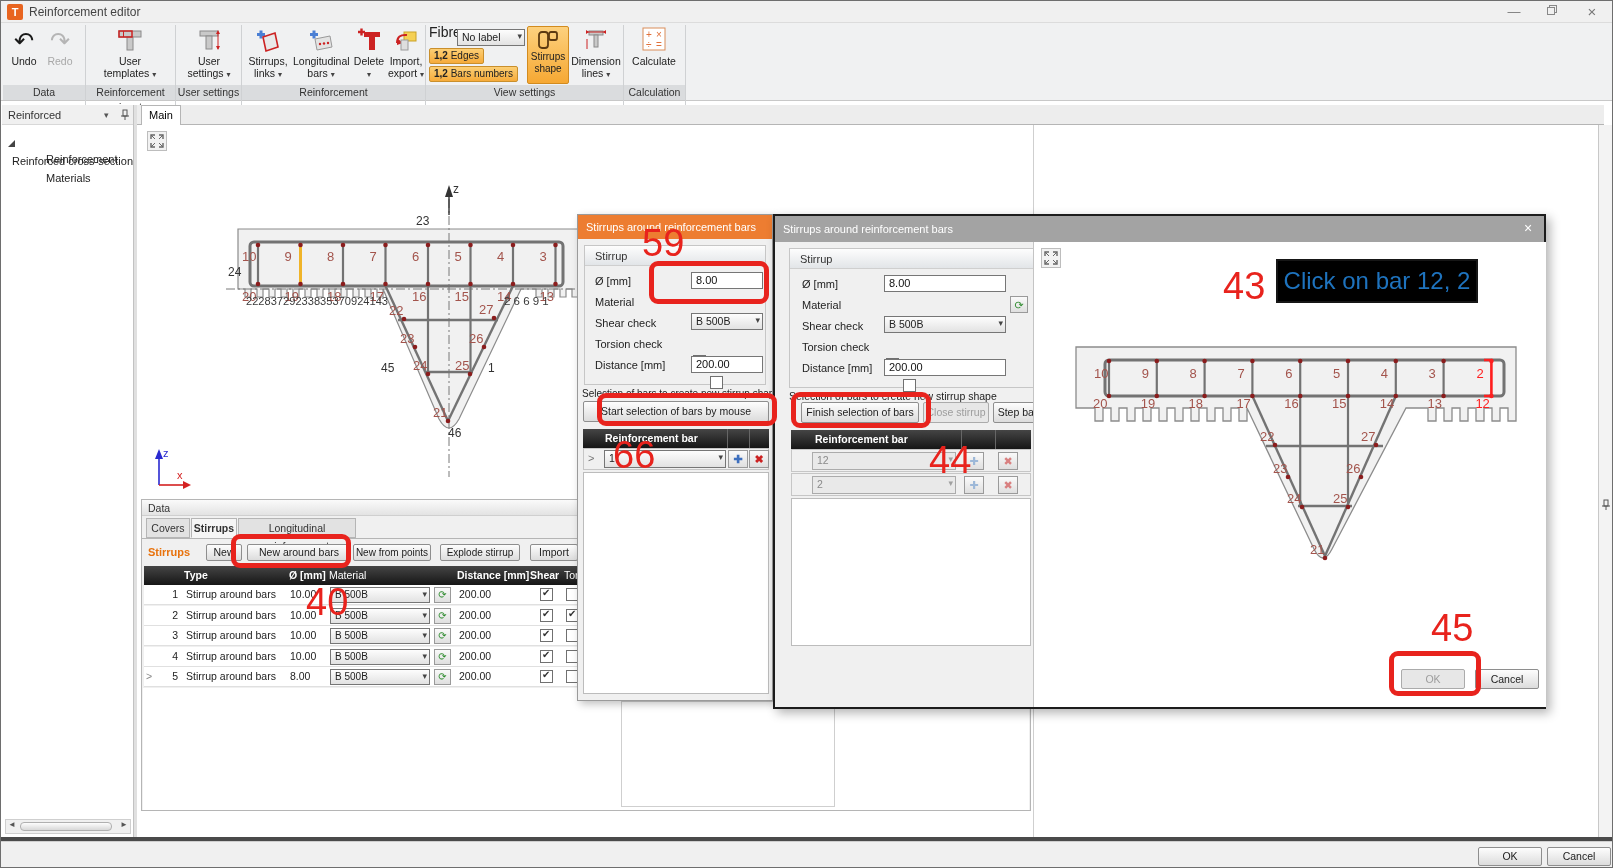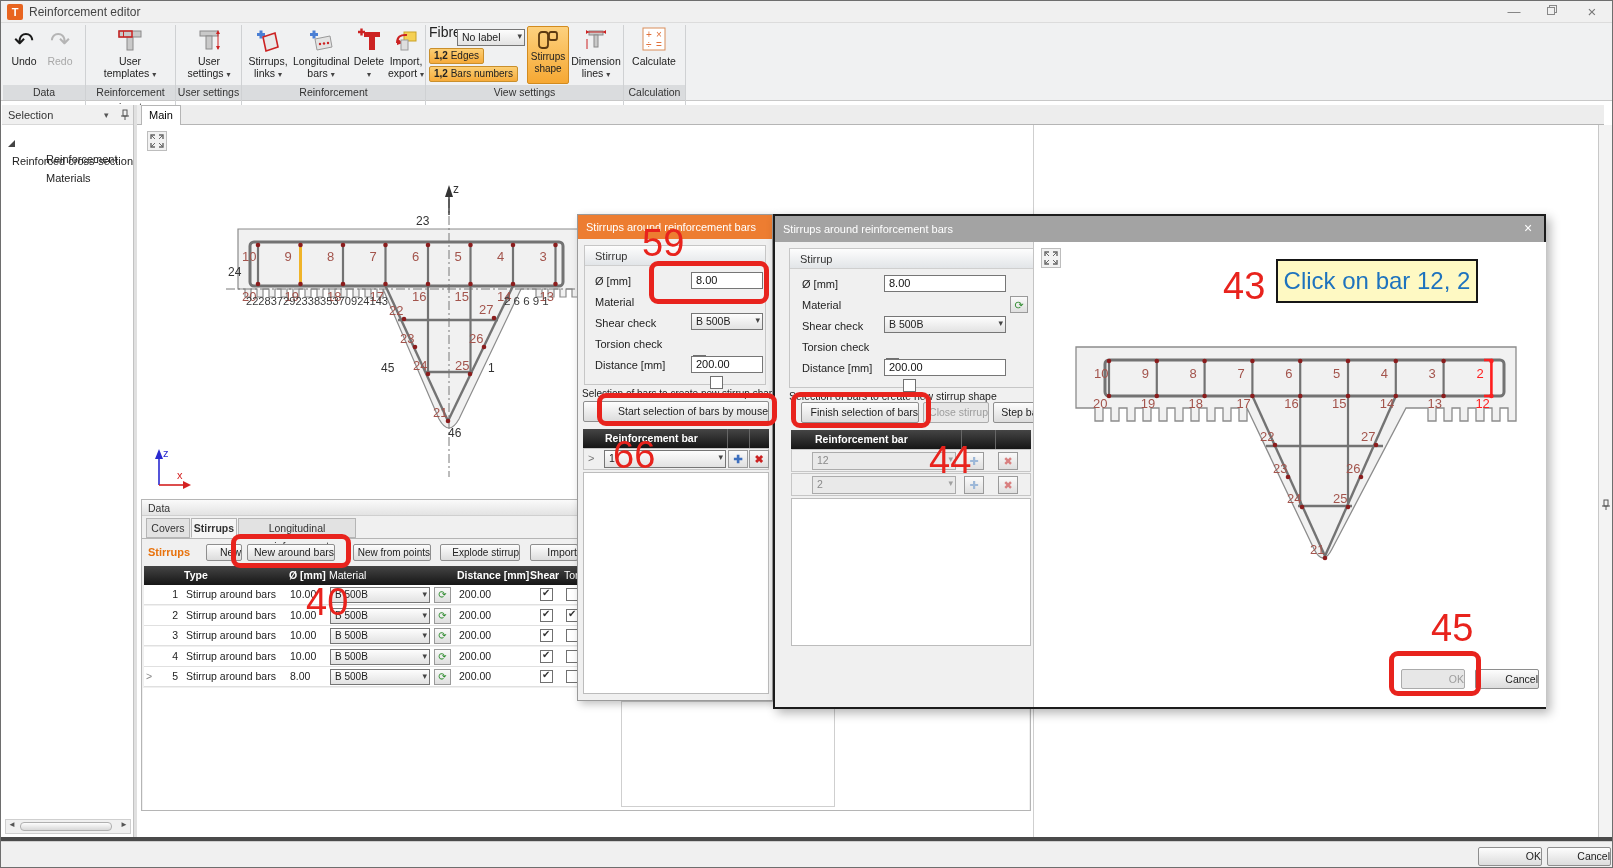--- a/index.html
+++ b/index.html
@@ -32,21 +32,21 @@
             line-height:14px; padding:0 4px; white-space:nowrap; }
   .toggle b { font-size:10px; }
   .combo { background:linear-gradient(#fdfdfd,#e2e2e2); border:1px solid #767676;
            font-size:10.5px; color:#222; padding:1px 14px 0 4px; position:relative; white-space:nowrap; overflow:hidden; }
   .combo::after { content:"▾"; position:absolute; right:2px; top:1px; font-size:9px; color:#444; }
   .combo.gray { background:#e9e9e9; color:#8a8a8a; border-color:#ababab; }
   .combo.gray::after { color:#a0a0a0; }
 
   
   .btn { background:linear-gradient(#fdfdfd,#ebebeb 55%,#dcdcdc); border:1px solid #8e8e8e;
-         border-radius:2px; font-size:10.5px; color:#222; text-align:right; }
+         border-radius:2px; font-size:10.5px; color:#222; text-align:center; }
   .btn.disabled { color:#9d9d9d; background:#e7e7e7; border-color:#ababab; }
   .tbox { background:#fff; border:1px solid #767676; font-size:11px; color:#111;
           padding:1px 0 0 4px; }
   .cb { width:13px; height:13px; background:#fff; border:1px solid #707070; display:inline-block;
         position:relative; }
   .cb .mark { position:absolute; left:1px; top:-2px; font-size:10px; color:#333; }
   .ghdr { background:linear-gradient(#454545,#161616); color:#fff; font-weight:bold;
           font-size:10.5px; }
 
   
@@ -78,21 +78,21 @@
   .gbox { position:absolute; border:1px solid #c6c6c6; background:#f0f0f0; }
   .gboxhdr { height:20px; background:linear-gradient(#fdfdfd,#e2e5e8); border-bottom:1px solid #cfcfcf;
              font-size:11px; color:#333; line-height:20px; padding-left:10px; }
   .flabel { position:absolute; font-size:11px; color:#222; white-space:nowrap; }
   .minibtn { position:absolute; width:20px; height:18px; background:linear-gradient(#fafafa,#dfdfdf);
              border:1px solid #9a9a9a; text-align:center; line-height:16px; font-size:11px; }
 
   
   .ann-rect { position:absolute; border:5px solid #e8231d; border-radius:9px; z-index:60; }
   .ann-num { position:absolute; color:#e8231d; font-size:38px; z-index:60; }
-  .ann-box { position:absolute; background:#fef9c3; border:2px solid #161616; z-index:60;
+  .ann-box { position:absolute; background:#000000; border:2px solid #161616; z-index:60;
              display:flex; align-items:center; justify-content:center; }
 
   svg text { font-family:"Liberation Sans",sans-serif; }
   .footer { left:0; top:840px; width:1611px; height:26px; background:#f0f0f0; border-top:1px solid #cfcfcf; }
 </style>
 </head>
 <body>
 
 <div class="abs titlebar">
   <div class="abs app-icon">T</div>
@@ -248,21 +248,21 @@
   <div class="grouplabel" style="left:2px;width:82px">Data</div>
   <div class="grouplabel" style="left:85px;width:89px">Reinforcement input</div>
   <div class="grouplabel" style="left:175px;width:65px">User settings</div>
   <div class="grouplabel" style="left:241px;width:183px">Reinforcement</div>
   <div class="grouplabel" style="left:425px;width:197px">View settings</div>
   <div class="grouplabel" style="left:623px;width:61px">Calculation</div>
 </div>
 
 <div class="abs nav">
   <div class="abs navhdr">
-    <span>Selection</span>
+    <span>Reinforced</span>
     <span class="abs" style="left:102px;top:0;font-size:9px;color:#555">▾</span>
     <svg class="abs" style="left:118px;top:4px" width="10" height="12" viewBox="0 0 10 12">
       <rect x="3" y="1" width="4" height="6" fill="none" stroke="#555"></rect>
         <line x1="1" y1="7" x2="9" y2="7" stroke="#555"></line>
         <line x1="5" y1="7" x2="5" y2="11" stroke="#555"></line>
     </svg>
   </div>
   <div class="abs" style="left:6px;top:28px">
     <span class="tri"></span>
     <span class="navitem" style="position:static;margin-left:4px">Reinforced cross-section</span>
@@ -380,21 +380,21 @@
 
 <div class="abs datapanel">
   <div style="height:16px;background:linear-gradient(#fafafa,#e3e3e3);border-bottom:1px solid #cfcfcf;font-size:10.5px;color:#333;padding-left:6px;line-height:16px">Data</div>
   <div class="dtab" style="left:4px;top:18px;width:44px">Covers</div>
   <div class="dtab active" style="left:49px;top:18px;width:46px">Stirrups</div>
   <div class="dtab" style="left:96px;top:18px;width:118px">Longitudinal reinforcement</div>
   <div class="abs" style="left:0;top:38px;width:888px;height:1px;background:#b5b5b5"></div>
 
   <span class="abs" style="left:6px;top:46px;font-size:11px;font-weight:bold;color:#e8720c">Stirrups</span>
   <div class="btn abs" style="left:64px;top:44px;width:36px;height:17px;line-height:15px">New</div>
-  <div class="btn abs" style="left:105px;top:44px;width:88px;height:17px;line-height:15px">New around bars</div>
+  <div class="btn abs" style="left:105px;top:44px;width:104px;height:17px;line-height:15px">New around bars</div>
   <div class="btn abs" style="left:211px;top:44px;width:78px;height:17px;line-height:15px;font-size:10px">New from points</div>
   <div class="btn abs" style="left:298px;top:44px;width:80px;height:17px;line-height:15px;font-size:10px">Explode stirrup</div>
   <div class="btn abs" style="left:388px;top:44px;width:48px;height:17px;line-height:15px">Import</div>
 
   <div class="abs ghdr" style="left:2px;top:66px;width:452px;height:19px">
     <span class="cell" style="left:40px;top:3px;color:#fff">Type</span>
     <span class="cell" style="left:145px;top:3px;color:#fff">Ø [mm]</span>
     <span class="cell" style="left:185px;top:3px;color:#fff;font-weight:normal">Material</span>
     <span class="cell" style="left:313px;top:3px;color:#fff">Distance [mm]</span>
     <span class="cell" style="left:386px;top:3px;color:#fff;font-weight:bold">Shear</span>

